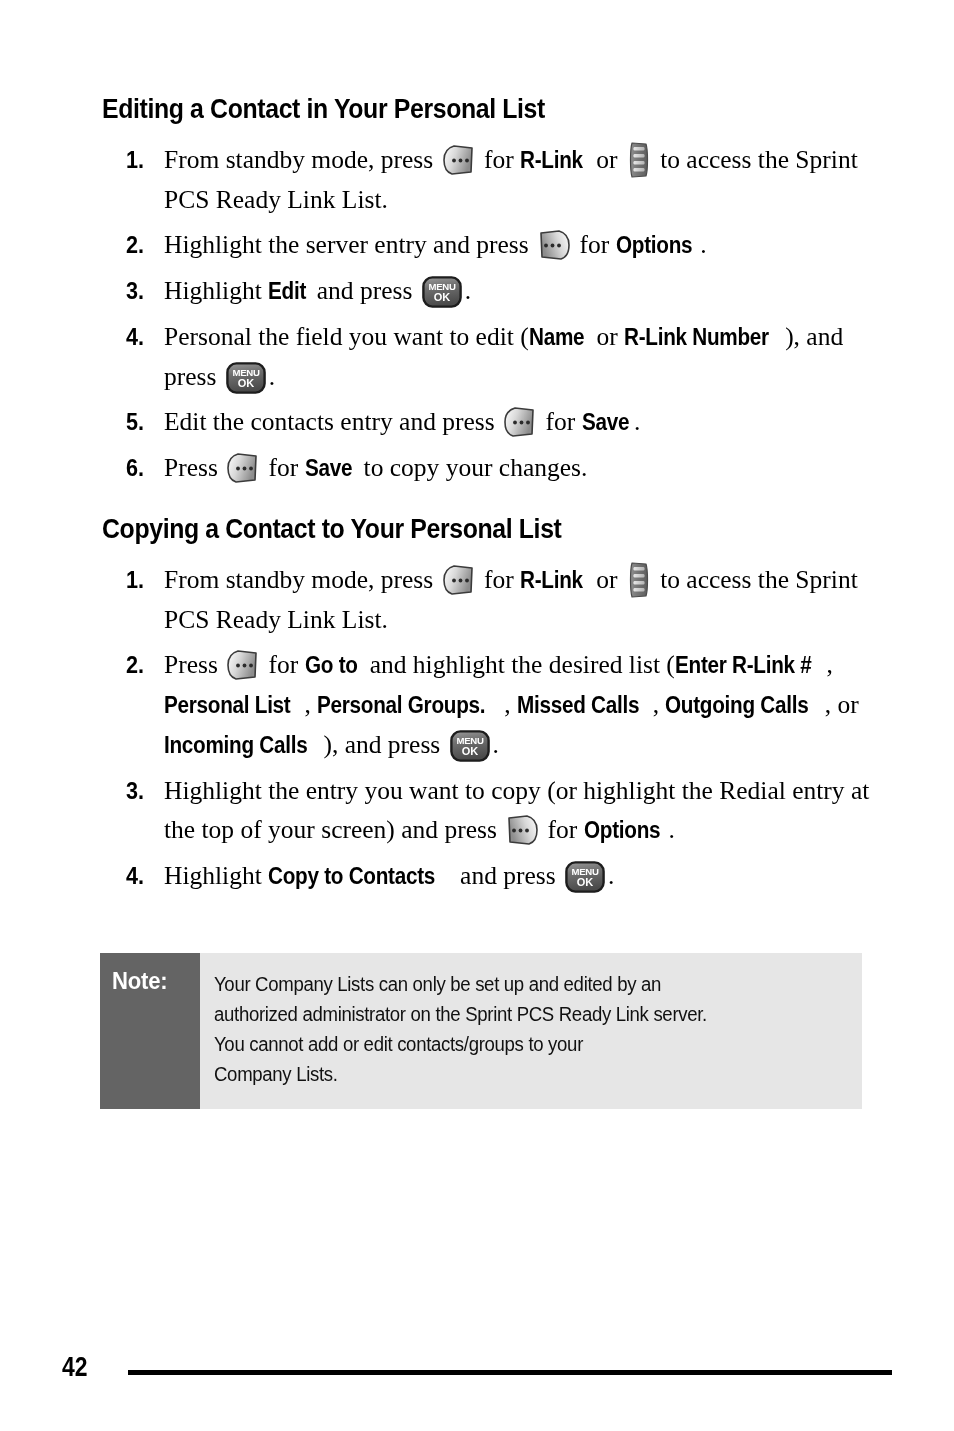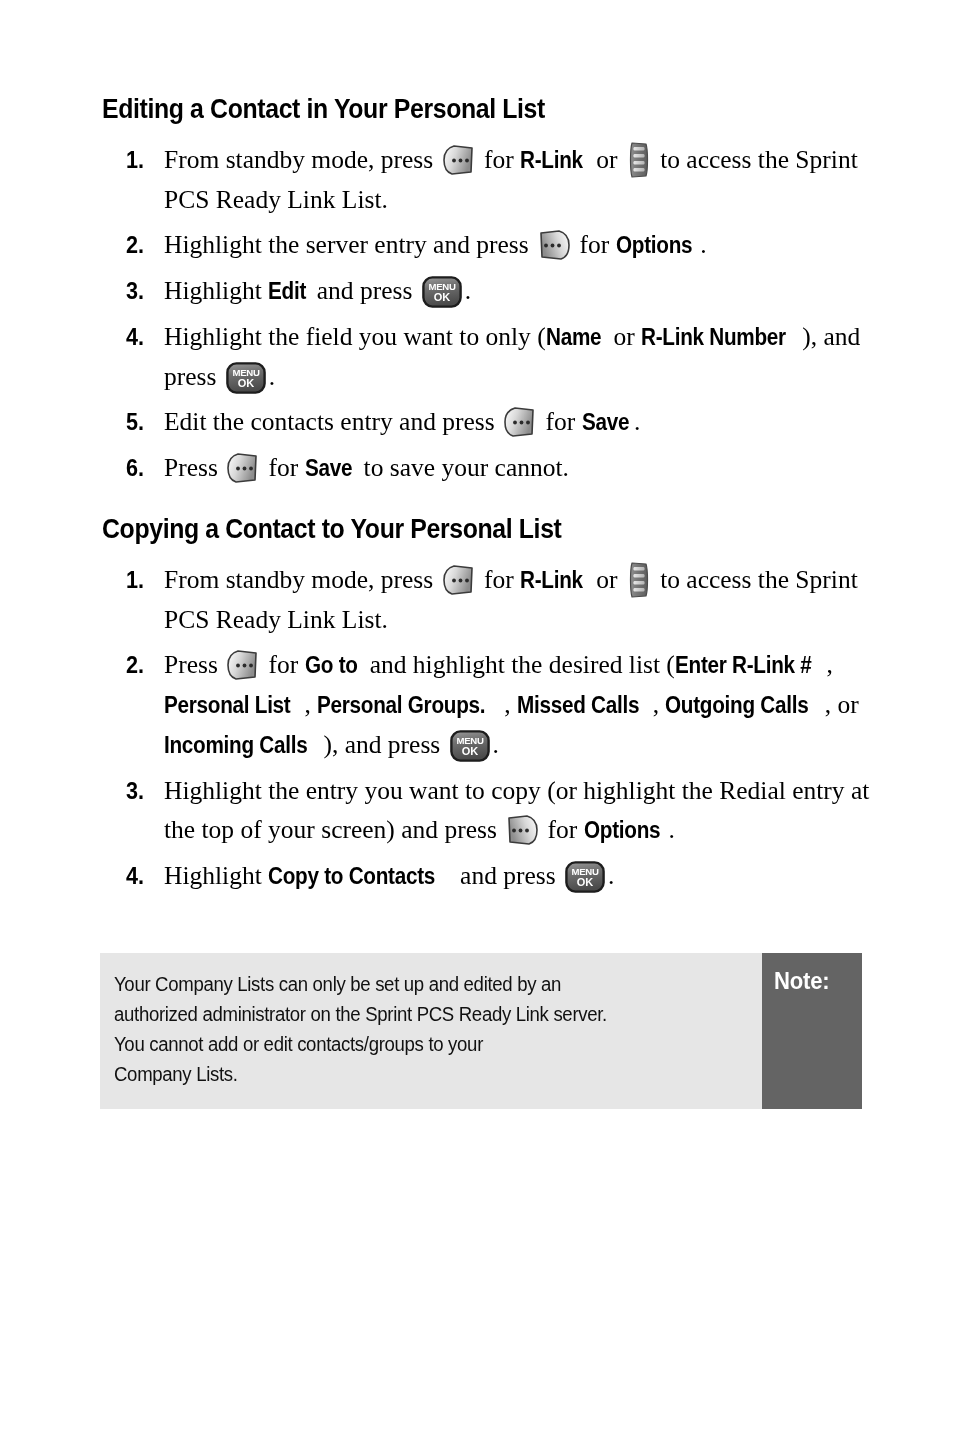--- a/index.html
+++ b/index.html
@@ -220,21 +220,21 @@
       <li class="step">
         <span class="step-num">3.</span>
         <span class="step-body"><span>Highlight </span><span class="ui">Edit</span><span> and press </span><span class="key key-menu"><svg width="40" height="32" viewBox="0 0 40 32">
               <rect x="1.4" y="1.4" width="37.2" height="29.2" rx="9" ry="9" fill="url(#gMenu)" stroke="#1d1d1d" stroke-width="2.4"></rect>
               <text x="20" y="14.2" text-anchor="middle" fill="#ffffff" font-family="Liberation Sans, DejaVu Sans, sans-serif" font-size="9.6" font-weight="bold" letter-spacing="-0.3">MENU</text>
               <text x="20" y="25.4" text-anchor="middle" fill="#ffffff" font-family="Liberation Sans, DejaVu Sans, sans-serif" font-size="11" font-weight="bold">OK</text>
             </svg></span><span>.</span></span>
       </li>
       <li class="step">
         <span class="step-num">4.</span>
-        <span class="step-body"><span>Highlight the field you want to only (</span><span class="ui">Name</span><span> or </span><span class="ui">R-Link Number</span><span>), and press </span><span class="key key-menu"><svg width="40" height="32" viewBox="0 0 40 32">
+        <span class="step-body"><span>Personal the field you want to edit (</span><span class="ui">Name</span><span> or </span><span class="ui">R-Link Number</span><span>), and press </span><span class="key key-menu"><svg width="40" height="32" viewBox="0 0 40 32">
               <rect x="1.4" y="1.4" width="37.2" height="29.2" rx="9" ry="9" fill="url(#gMenu)" stroke="#1d1d1d" stroke-width="2.4"></rect>
               <text x="20" y="14.2" text-anchor="middle" fill="#ffffff" font-family="Liberation Sans, DejaVu Sans, sans-serif" font-size="9.6" font-weight="bold" letter-spacing="-0.3">MENU</text>
               <text x="20" y="25.4" text-anchor="middle" fill="#ffffff" font-family="Liberation Sans, DejaVu Sans, sans-serif" font-size="11" font-weight="bold">OK</text>
             </svg></span><span>.</span></span>
       </li>
       <li class="step">
         <span class="step-num">5.</span>
         <span class="step-body"><span>Edit the contacts entry and press </span><span class="key key-soft"><svg width="32" height="30" viewBox="0 0 32 30">
               <g>
                 <path d="M11 1 L29 3 L28 27 L9 29 C3 27 1 22 1 15 C1 8 4 3 11 1 Z" fill="url(#gSoft)" stroke="#3b3b3b" stroke-width="1.6" stroke-linejoin="round"></path>
@@ -246,21 +246,21 @@
       </li>
       <li class="step">
         <span class="step-num">6.</span>
         <span class="step-body"><span>Press </span><span class="key key-soft"><svg width="32" height="30" viewBox="0 0 32 30">
               <g>
                 <path d="M11 1 L29 3 L28 27 L9 29 C3 27 1 22 1 15 C1 8 4 3 11 1 Z" fill="url(#gSoft)" stroke="#3b3b3b" stroke-width="1.6" stroke-linejoin="round"></path>
                 <circle cx="11" cy="15.5" r="1.9" fill="#2b2b2b"></circle>
                 <circle cx="17.5" cy="15.5" r="1.9" fill="#2b2b2b"></circle>
                 <circle cx="24" cy="15.5" r="1.9" fill="#2b2b2b"></circle>
               </g>
-            </svg></span><span> for </span><span class="ui">Save</span><span> to save your cannot.</span></span>
+            </svg></span><span> for </span><span class="ui">Save</span><span> to copy your changes.</span></span>
       </li>
     </ol>
 
   <h2 class="section-heading" id="heading-copy">Copying a Contact to Your Personal List</h2>
 
   <ol class="steps" id="steps-copy">
       <li class="step">
         <span class="step-num">1.</span>
         <span class="step-body"><span>From standby mode, press </span><span class="key key-soft"><svg width="32" height="30" viewBox="0 0 32 30">
               <g>
@@ -307,31 +307,35 @@
         <span class="step-num">4.</span>
         <span class="step-body"><span>Highlight </span><span class="ui">Copy to Contacts</span><span> and press </span><span class="key key-menu"><svg width="40" height="32" viewBox="0 0 40 32">
               <rect x="1.4" y="1.4" width="37.2" height="29.2" rx="9" ry="9" fill="url(#gMenu)" stroke="#1d1d1d" stroke-width="2.4"></rect>
               <text x="20" y="14.2" text-anchor="middle" fill="#ffffff" font-family="Liberation Sans, DejaVu Sans, sans-serif" font-size="9.6" font-weight="bold" letter-spacing="-0.3">MENU</text>
               <text x="20" y="25.4" text-anchor="middle" fill="#ffffff" font-family="Liberation Sans, DejaVu Sans, sans-serif" font-size="11" font-weight="bold">OK</text>
             </svg></span><span>.</span></span>
       </li>
     </ol>
 
   <div id="note-box">
+    <div id="note-label-col">
+      <span id="note-label">Note:</span>
+    </div>
     <div id="note-body">
         <span class="note-line">Your Company Lists can only be set up and edited by an</span>
         <span class="note-line">authorized administrator on the Sprint PCS Ready Link server.</span>
         <span class="note-line">You cannot add or edit contacts/groups to your</span>
         <span class="note-line">Company Lists.</span>
       </div>
-    <div id="note-label-col">
-      <span id="note-label">Note:</span>
-    </div>
   </div>
 
+  <div id="footer">
+    <span id="page-number">42</span>
+    <div id="footer-rule"></div>
+  </div>
 
 </div>
 
 <div style="position: absolute; width: 0px; height: 0px; overflow: hidden;"><svg id="key-gradients" width="0" height="0">
       <defs>
         <linearGradient id="gSoft" x1="0" y1="0" x2="1" y2="0.35">
           <stop offset="0%" stop-color="#ffffff"></stop>
           <stop offset="45%" stop-color="#d8d8d8"></stop>
           <stop offset="100%" stop-color="#8d8d8d"></stop>
         </linearGradient>

